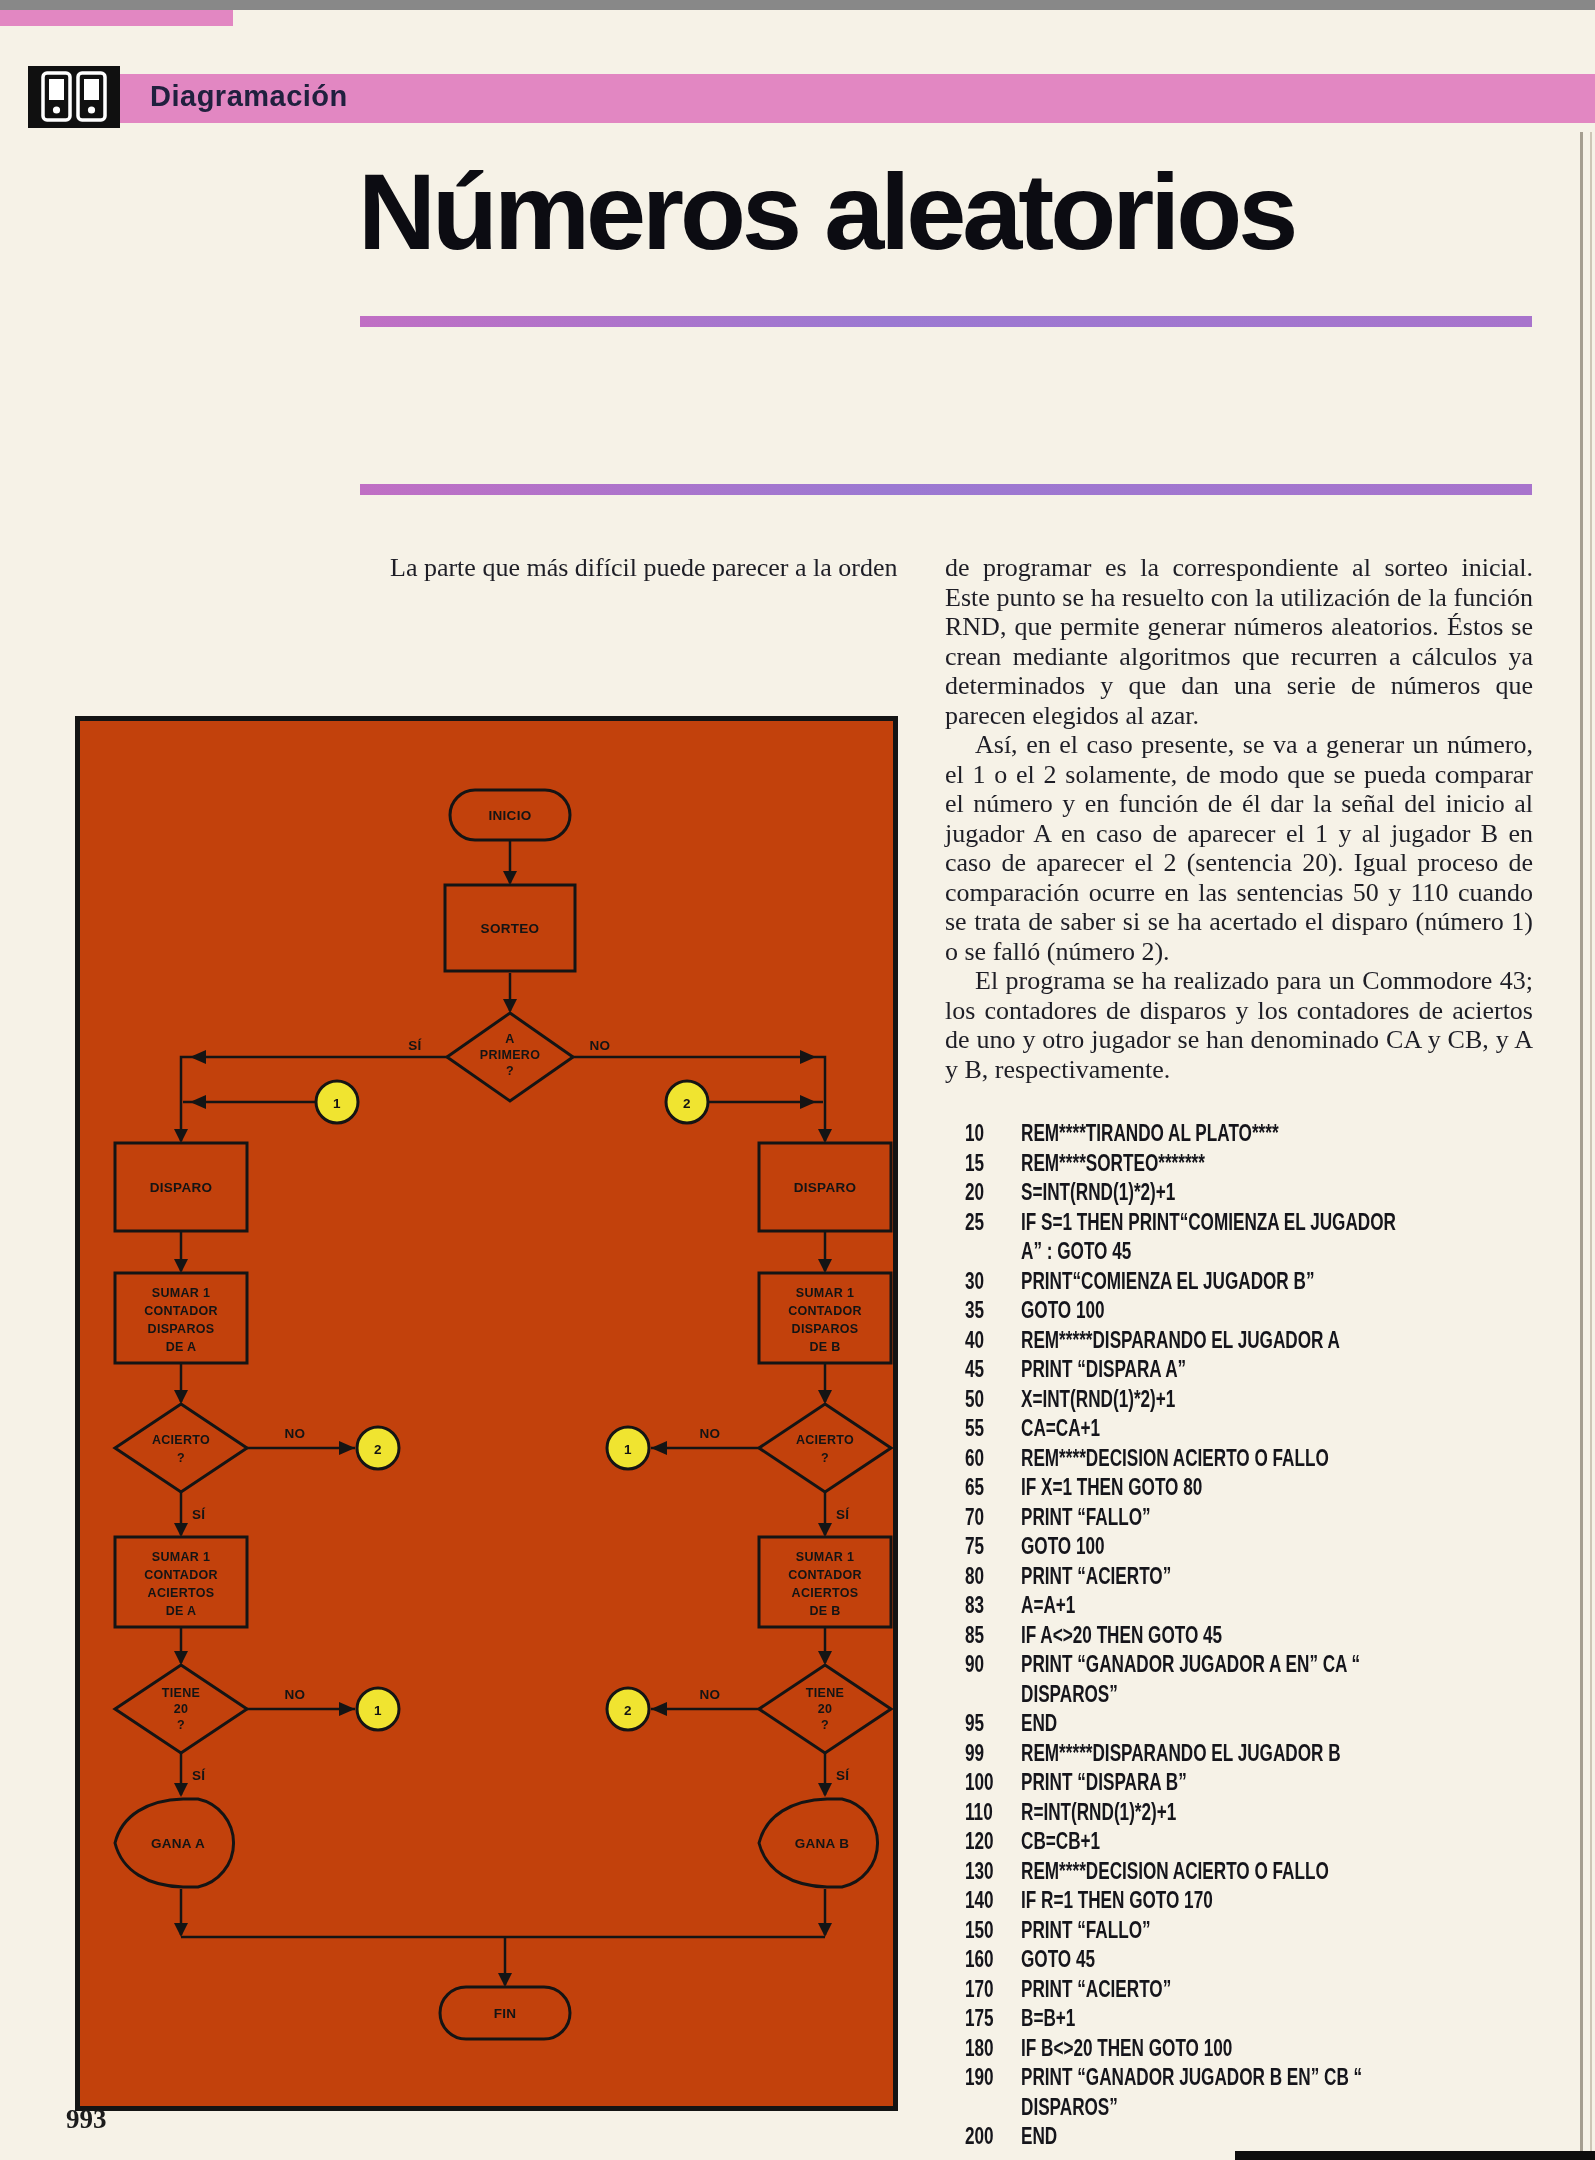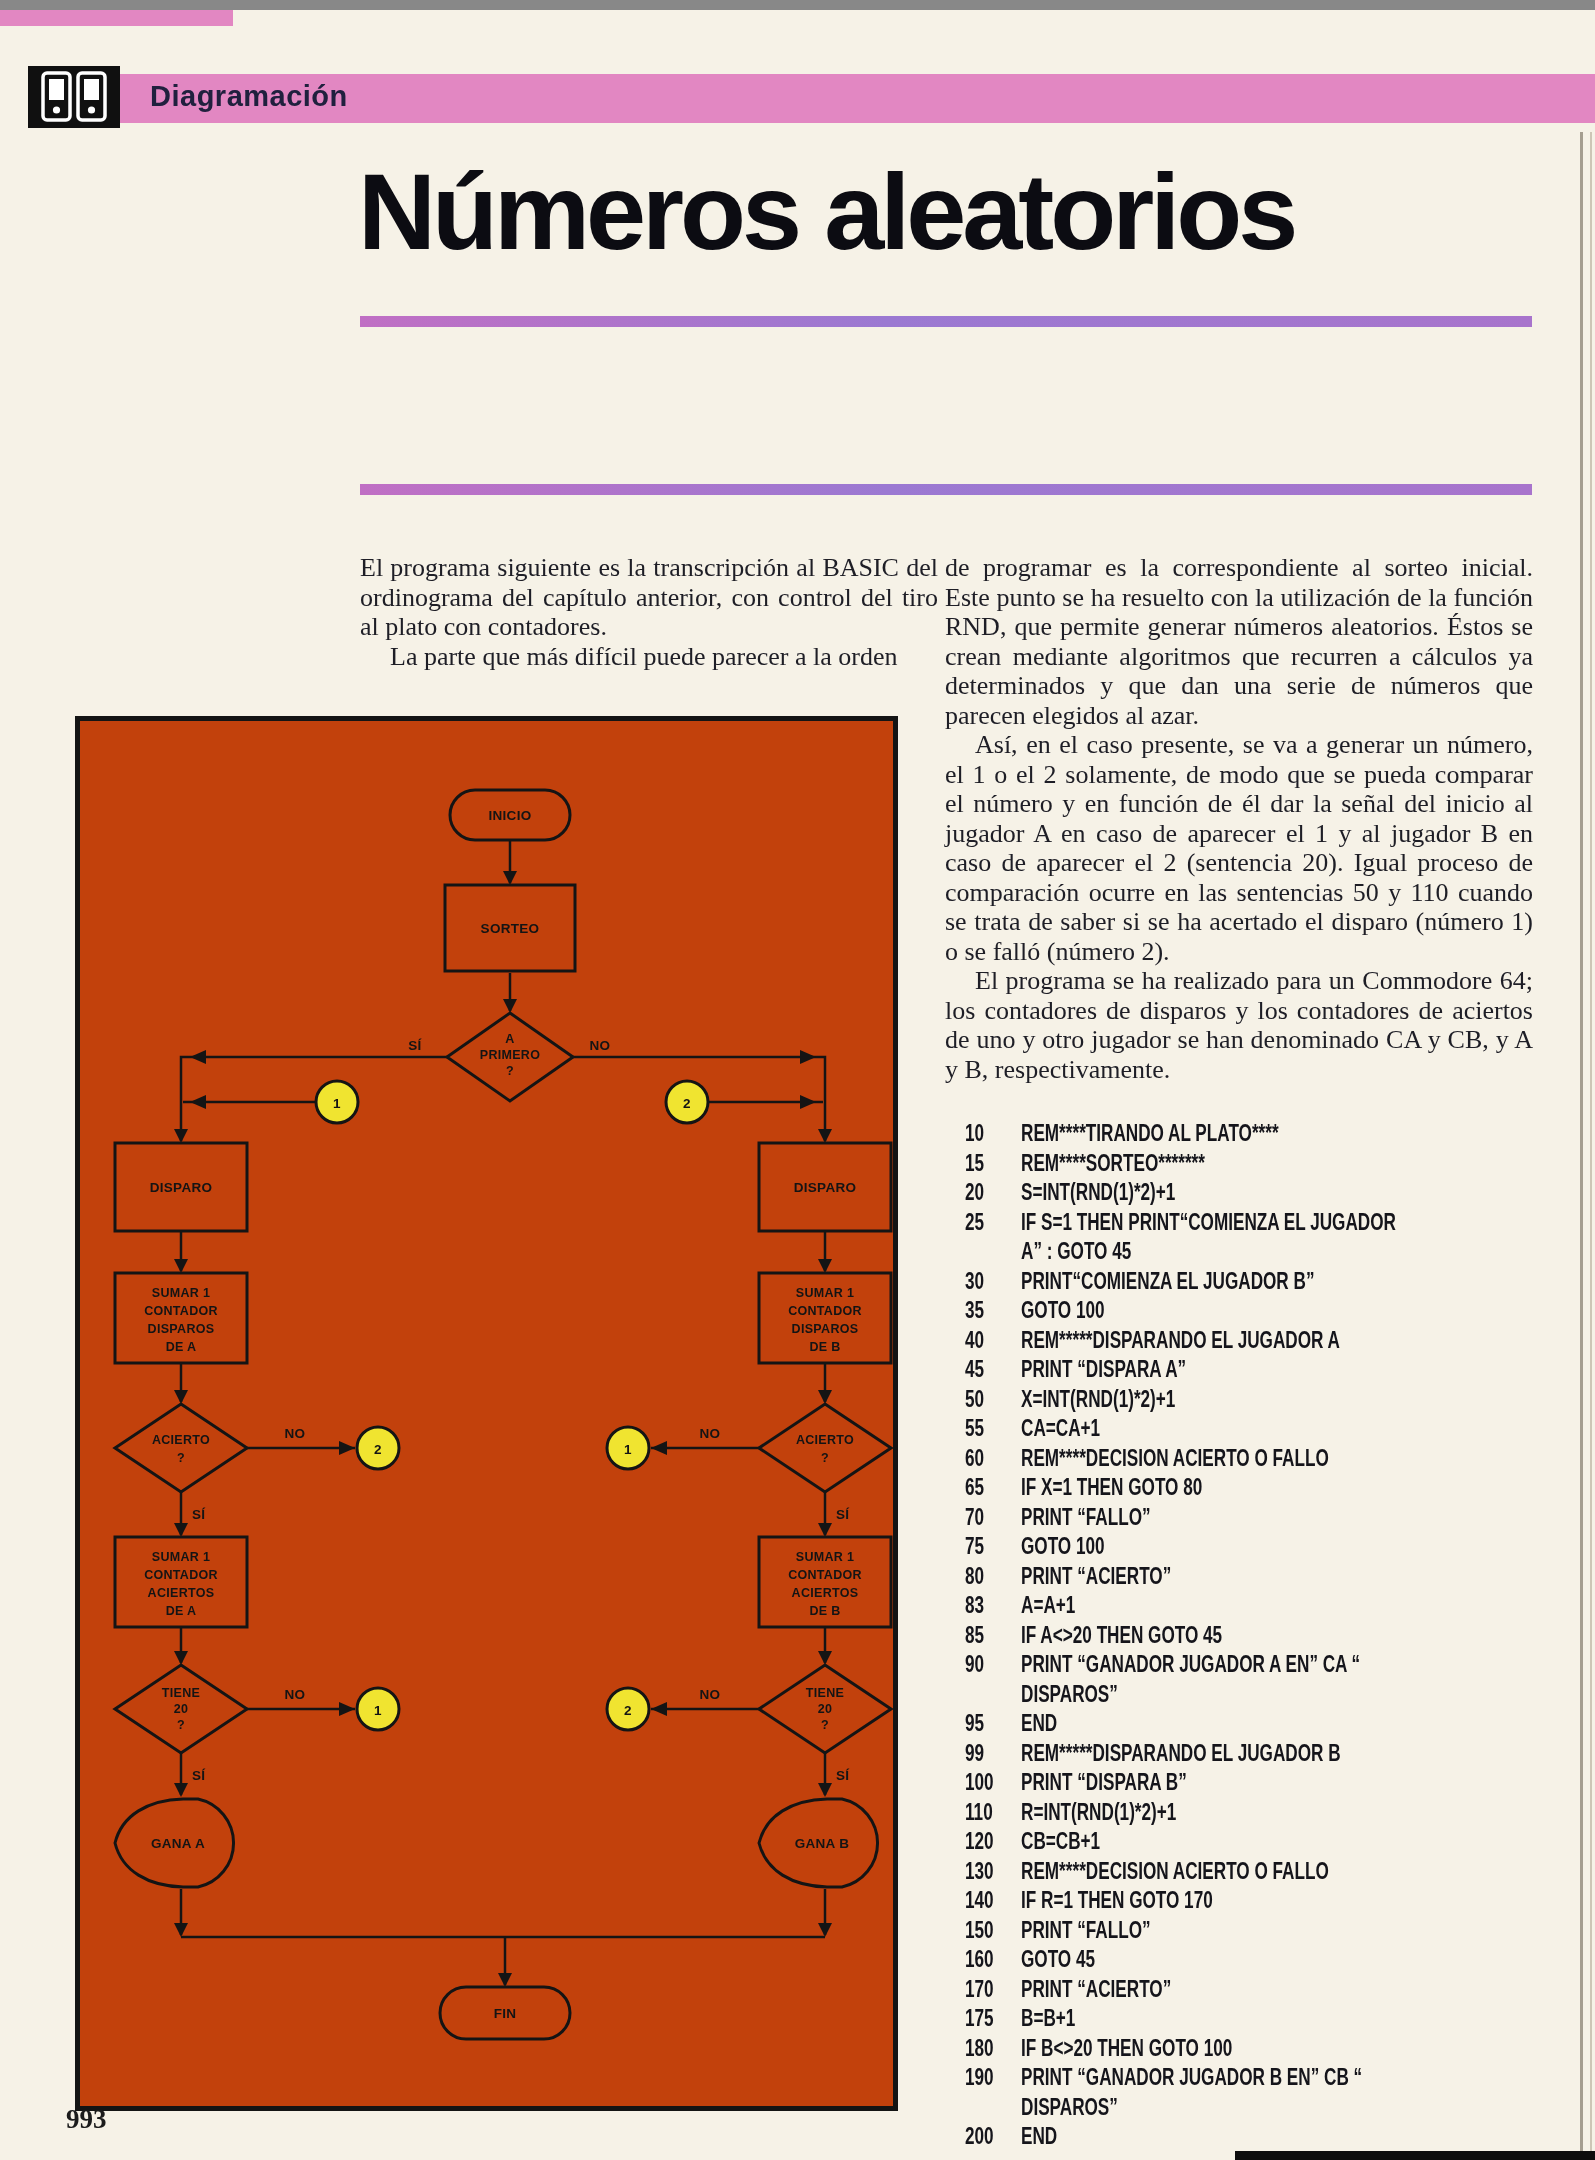--- a/index.html
+++ b/index.html
@@ -74,27 +74,26 @@
       <circle cx="63.5" cy="44" r="3.6" fill="#fff"></circle>
     </svg>
   </div>
   <div class="hdr-label">Diagramación</div>
 
   <h1 class="title" style="margin:0">Números aleatorios</h1>
   <div class="rule rule1"></div>
   <div class="rule rule2"></div>
 
   <div class="bodycol col-left">
-    <p>El programa siguiente es la transcripción al BASIC del ordinograma del capítulo anterior, con control del tiro al plato con contadores.</p>
     <p class="ind">La parte que más difícil puede parecer a la orden</p>
   </div>
   <div class="bodycol col-right">
     <p>de programar es la correspondiente al sorteo inicial. Este punto se ha resuelto con la utilización de la función RND, que permite generar números aleatorios. Éstos se crean mediante algoritmos que recurren a cálculos ya determinados y que dan una serie de números que parecen elegidos al azar.</p>
     <p class="ind">Así, en el caso presente, se va a generar un número, el 1 o el 2 solamente, de modo que se pueda comparar el número y en función de él dar la señal del inicio al jugador A en caso de aparecer el 1 y al jugador B en caso de aparecer el 2 (sentencia 20). Igual proceso de comparación ocurre en las sentencias 50 y 110 cuando se trata de saber si se ha acertado el disparo (número 1) o se falló (número 2).</p>
-    <p class="ind">El programa se ha realizado para un Commodore 64; los contadores de disparos y los contadores de aciertos de uno y otro jugador se han denominado CA y CB, y A y B, respectivamente.</p>
+    <p class="ind">El programa se ha realizado para un Commodore 43; los contadores de disparos y los contadores de aciertos de uno y otro jugador se han denominado CA y CB, y A y B, respectivamente.</p>
   </div>
 
   <div class="flow-panel">
     <svg viewBox="0 0 813 1385">
 
       <g>
         <line class="fc-line" x1="430" y1="119" x2="430" y2="162"></line>
         <line class="fc-line" x1="430" y1="252" x2="430" y2="290"></line>
         <polyline class="fc-line" points="367,336 101,336 101,420"></polyline>
         <polyline class="fc-line" points="493,336 745,336 745,420"></polyline>

